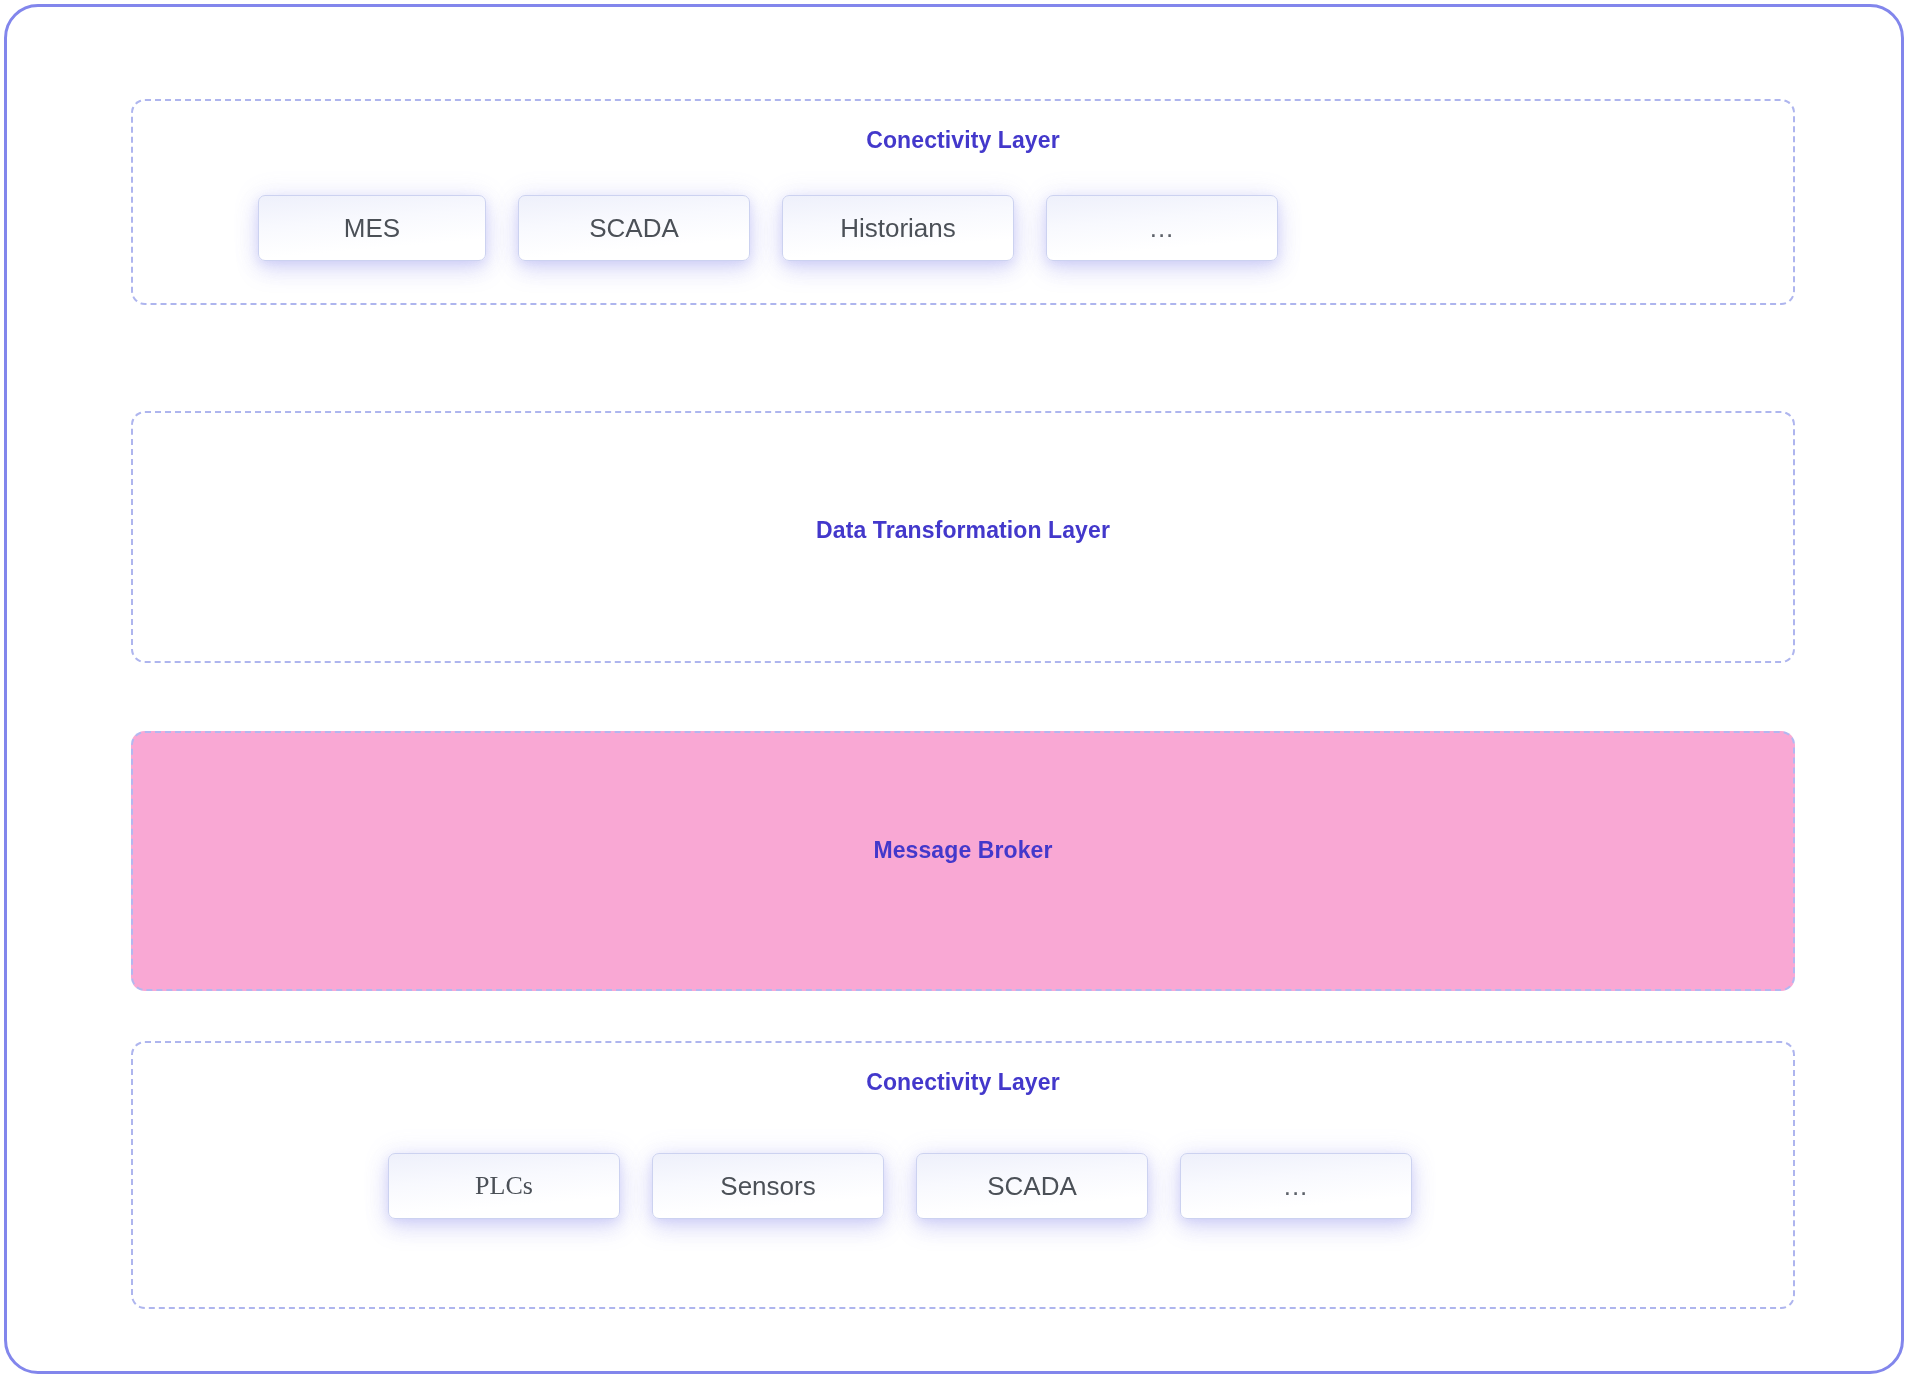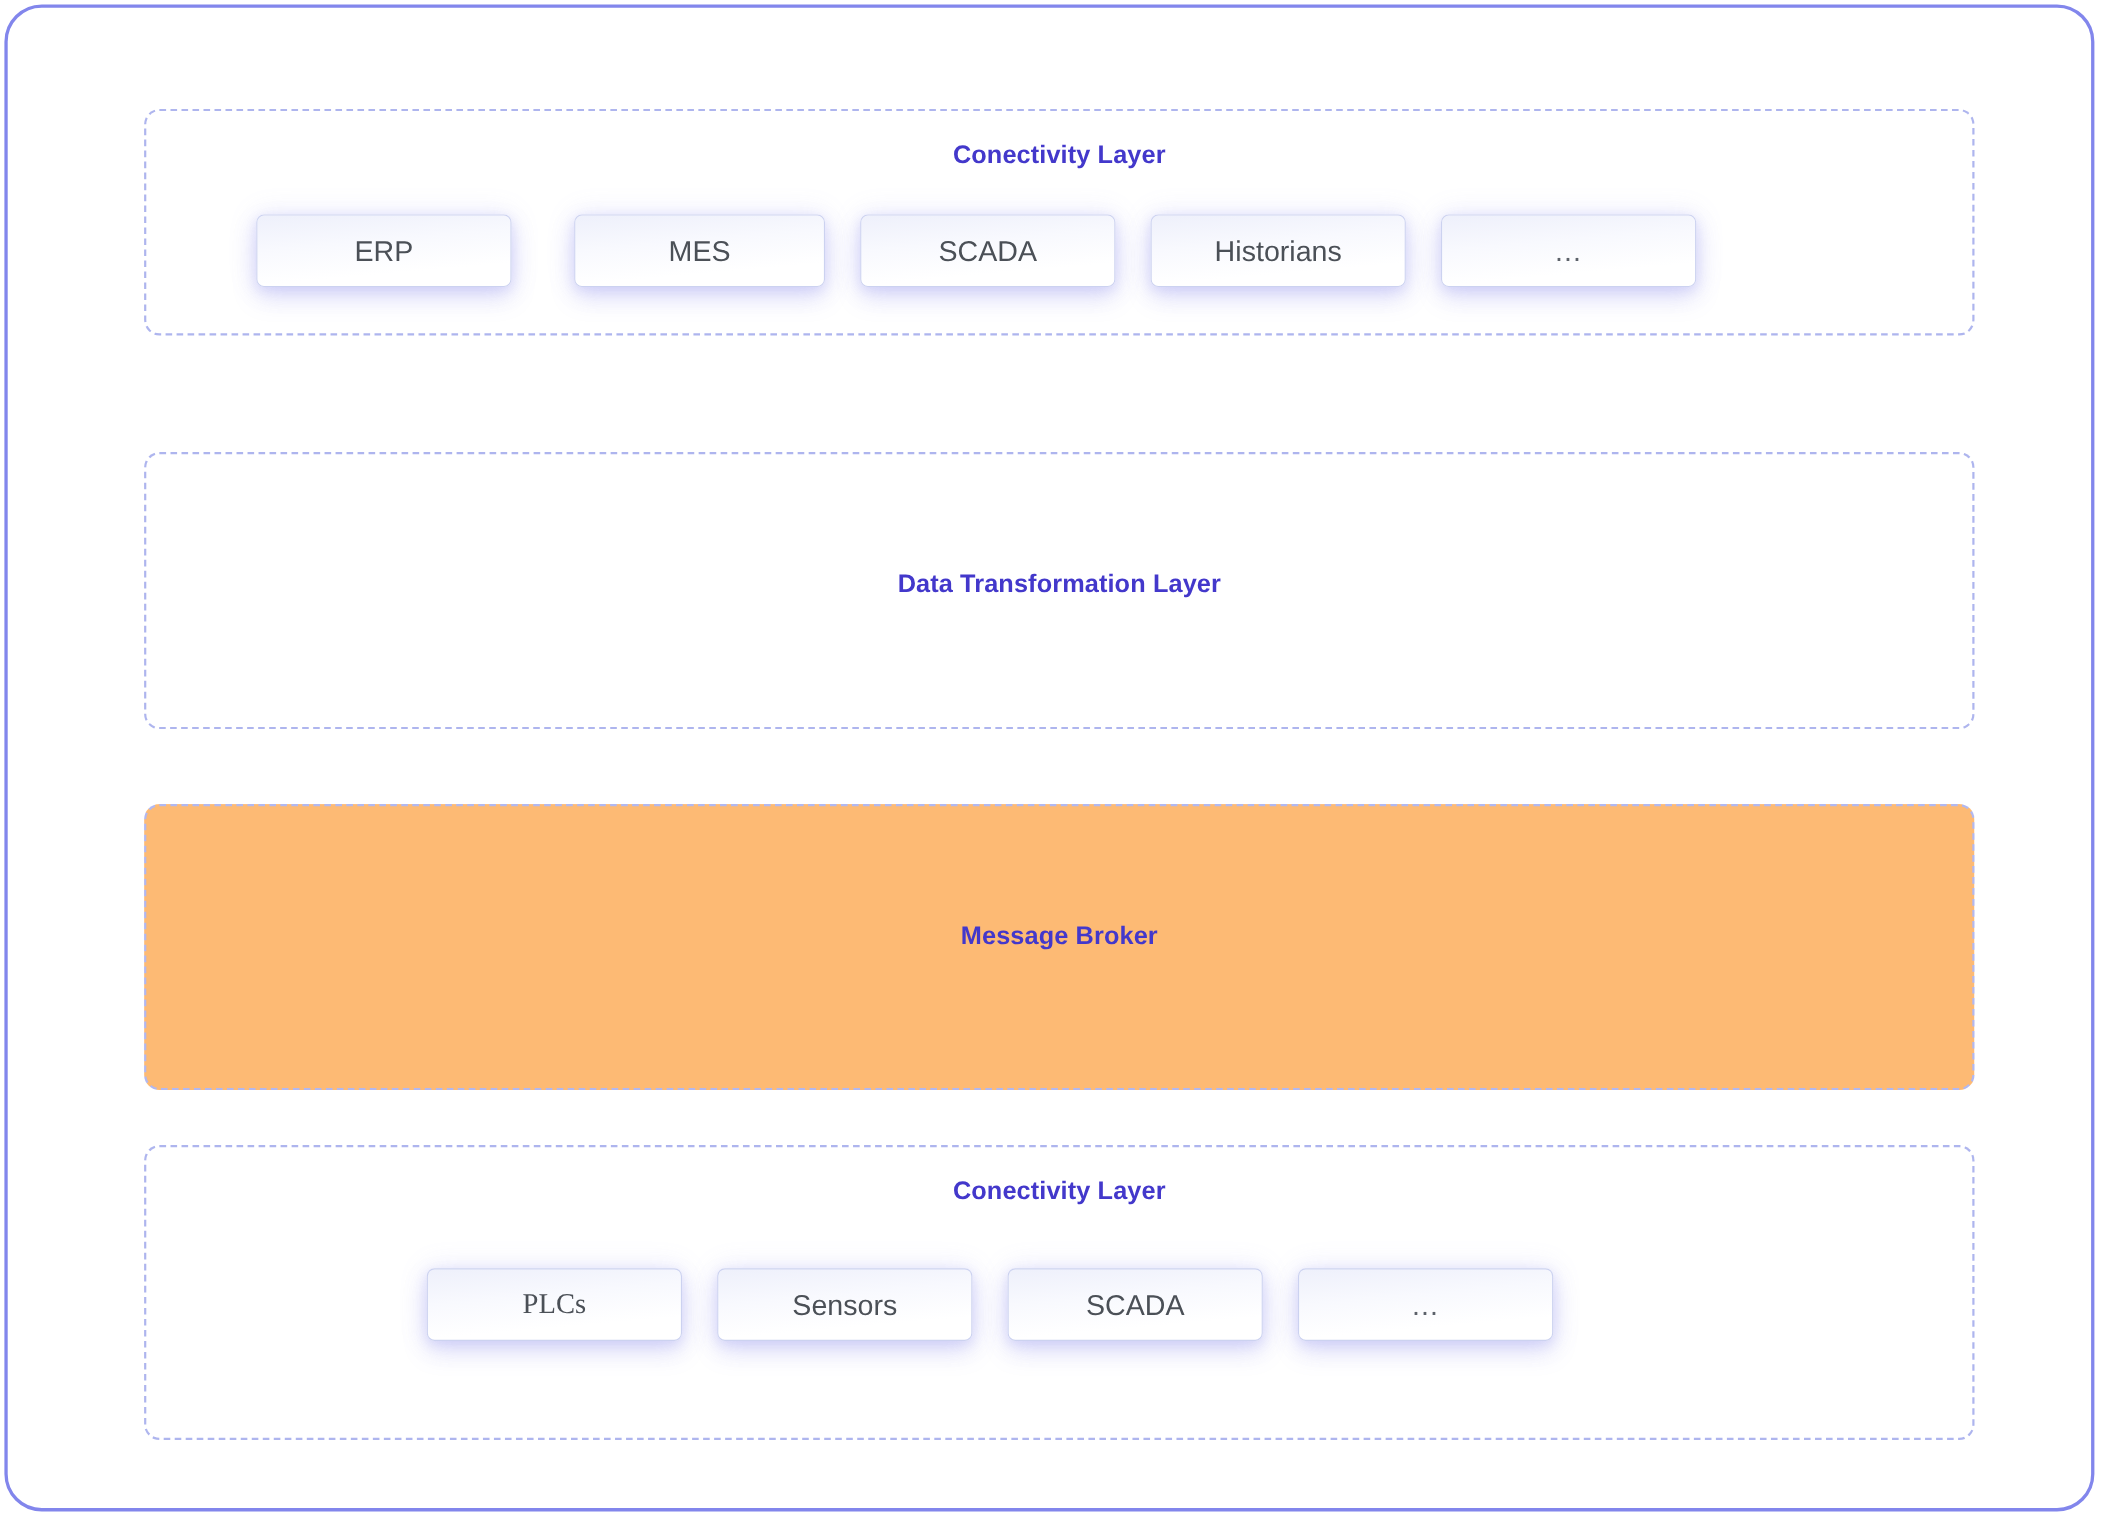--- a/index.html
+++ b/index.html
@@ -30,21 +30,21 @@
   
   .layer-panel {
     position: absolute;
     box-sizing: border-box;
     border: 2px dashed #aeb5ee;
     border-radius: 14px;
     background: transparent;
   }
 
   .layer-panel.filled {
-    background: #fdba74;
+    background: #f9a8d4;
     border-color: #b2b8f0;
     padding-left: 28px;
   }
 
   .layer-title {
     position: absolute;
     left: 0;
     width: 100%;
     text-align: center;
     color: #4338cb;
@@ -116,23 +116,20 @@
 <body>
 
 <div id="diagram-root">
 
   <div class="layer-panel" id="panel-connectivity-top">
 
     <div class="layer-title" id="title-connectivity-top">Conectivity Layer</div>
 
     <div class="node-row" id="row-top-nodes">
 
-      <div class="node-box w-erp">
-        <span>ERP</span>
-      </div>
 
       <div class="node-box w-mes">
         <span>MES</span>
       </div>
 
       <div class="node-box w-scada">
         <span>SCADA</span>
       </div>
 
       <div class="node-box w-historians">

